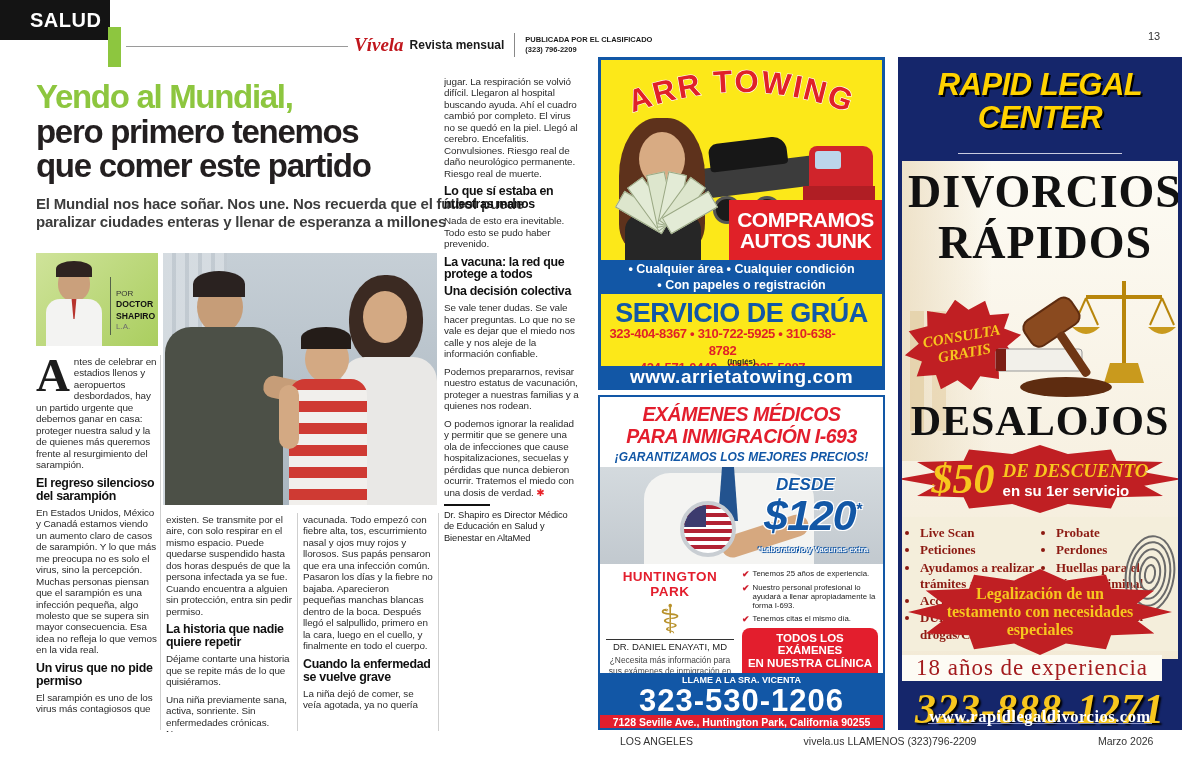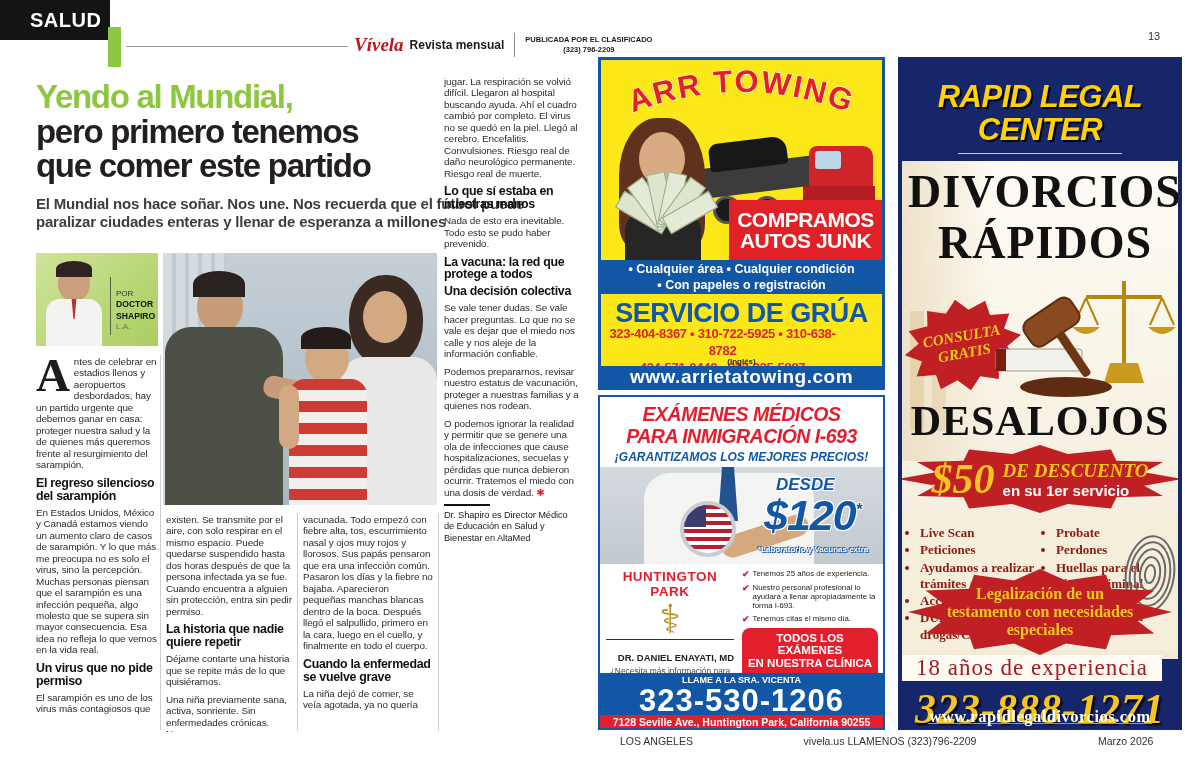--- a/index.html
+++ b/index.html
@@ -3,21 +3,21 @@
 <meta charset="utf-8">
 <style>
   html,body{margin:0;padding:0;background:#e9e9e9}
   .page{position:relative;width:1185px;height:765px;background:#ffffff;font-family:"Liberation Sans",sans-serif;overflow:hidden;margin:0 auto}
   .abs{position:absolute}
   
   .kicker{background:#141414;color:#fff;font-weight:bold;font-size:20px;letter-spacing:.5px;display:flex;align-items:center;padding-left:30px}
   .kicker-accent{background:#8dc63f}
   .mast-logo{font-family:"Liberation Serif",serif;font-style:italic;font-weight:bold;font-size:19px;color:#c0161d}
   .mast-tag{font-weight:bold;font-size:12px;color:#1a1a1a;margin-left:6px}
-  .mast-pub{font-size:7.5px;font-weight:bold;color:#1a1a1a;text-align:center;line-height:1.35}
+  .mast-pub{font-size:7.5px;font-weight:bold;color:#1a1a1a;line-height:1.35}
   .hairline{background:#9a9a9a}
   .pagenum{font-size:11px;color:#333}
   
   .title{font-weight:bold;font-size:33px;letter-spacing:-1.3px;line-height:1.05;color:#231f20}
   .title .g{color:#8dc63f}
   .subtitle{font-weight:bold;font-size:15px;line-height:1.22;color:#3d3d3d;letter-spacing:-0.2px}
   .col{font-size:9.9px;line-height:1.16;color:#2c2c2c;letter-spacing:-0.1px;overflow:hidden}
   .col p{margin:0 0 6px}
   .col h3{font-size:12.4px;line-height:1.04;margin:4px 0 4px;color:#101010;letter-spacing:-0.3px}
   .dropcap{float:left;font-family:"Liberation Serif",serif;font-weight:bold;font-size:47px;line-height:.8;margin:1px 4px 0 0;color:#1d1d1d}
@@ -40,21 +40,21 @@
   .tow-ingles{color:#222;font-size:8px;text-align:center;font-weight:bold}
   .tow-url{background:#1257a6;color:#fff;font-weight:bold;font-size:19px;text-align:center;letter-spacing:.5px;display:flex;align-items:center;justify-content:center}
   
   .ad-med{background:#fff;border:2px solid #1257a6;box-sizing:border-box;overflow:hidden}
   .med-title{color:#e31e2d;font-weight:bold;font-style:italic;font-size:19.5px;text-align:center;line-height:1.12;letter-spacing:-0.5px}
   .med-guarantee{color:#1257a6;font-weight:bold;font-style:italic;font-size:12px;text-align:center}
   .med-photo{background:linear-gradient(#d4dade,#c2c9cf);overflow:hidden}
   .med-desde{color:#1257a6;font-weight:bold;font-style:italic;text-shadow:1px 1px 0 #fff,-1px -1px 0 #fff,1px -1px 0 #fff,-1px 1px 0 #fff}
   .med-note{color:#fff;font-weight:bold;font-size:8px;text-shadow:0 0 2px #1257a6,1px 1px 0 #1257a6,-1px -1px 0 #1257a6}
   .med-loc{color:#e31e2d;font-weight:bold;font-size:13.5px;letter-spacing:.5px;text-align:center}
-  .med-doc{font-weight:bold;font-size:9.5px;color:#222;text-align:right;border-top:1px solid #333;padding-top:12px}
+  .med-doc{font-weight:normal;font-size:9.5px;color:#222;text-align:center;border-top:1px solid #333;padding-top:1px}
   .med-q{font-size:8.4px;color:#444;text-align:center;line-height:1.25}
   .med-check{font-size:7.8px;color:#222;line-height:1.2;margin-bottom:3px;display:flex;gap:3px}
   .med-check .ck{color:#cf1f2e;font-weight:bold;font-size:9px}
   .med-clinic{background:#e31e2d;border-radius:8px;color:#fff;text-align:center;padding:4px 4px 3px}
   .med-clinic .l1{font-weight:bold;font-size:11.5px;line-height:1.1}
   .med-clinic .l2{color:#ffe24a;font-weight:bold;font-size:6.6px;line-height:1.2;margin-top:2px}
   .med-url{color:#1257a6;font-weight:bold;font-size:7.2px;text-align:center}
   .med-call{background:#1257a6;color:#fff;text-align:center}
   .med-phone{font-weight:bold;font-size:31px;letter-spacing:1px;line-height:1}
   .med-addr{background:#e31e2d;color:#fff;font-weight:bold;font-size:10.5px;text-align:center;display:flex;align-items:center;justify-content:center}
@@ -273,21 +273,21 @@
       <div class="med-url" style="margin-top:3px">www.serviciosmedicosdeinmigracion693.com</div>
     </div>
     <div class="abs med-call" style="left:0;top:276px;width:283px;height:42px">
       <div style="font-weight:bold;font-size:9px;padding-top:2px">LLAME A LA SRA. VICENTA</div>
       <div class="med-phone">323-530-1206</div>
     </div>
     <div class="abs med-addr" style="left:0;top:318px;width:283px;height:13px">7128 Seville Ave., Huntington Park, California 90255</div>
   </div>
 
   <div class="abs ad-legal" style="left:898px;top:57px;width:284px;height:673px">
-    <div class="abs legal-head" style="left:0;top:24px;width:284px">
+    <div class="abs legal-head" style="left:0;top:12px;width:284px">
       <div>RAPID LEGAL</div>
       <div>CENTER</div>
     </div>
     <div class="abs" style="left:60px;top:96px;width:164px;height:1px;background:#c9cbe0"></div>
     <div class="abs legal-body" style="left:4px;top:104px;width:276px;height:498px">
 
       <div class="abs" style="left:0;top:0;width:90px;height:300px;background:linear-gradient(90deg,#e8d8b8,rgba(232,216,184,0));opacity:.7"></div>
       <div class="abs" style="left:8px;top:150px;width:14px;height:120px;background:#e3cfa6;opacity:.8"></div>
       <div class="abs" style="left:30px;top:150px;width:14px;height:120px;background:#e8d6b2;opacity:.8"></div>
       <div class="abs serif-big" style="left:0;top:6px;width:286px;font-size:46px;line-height:1.1">

